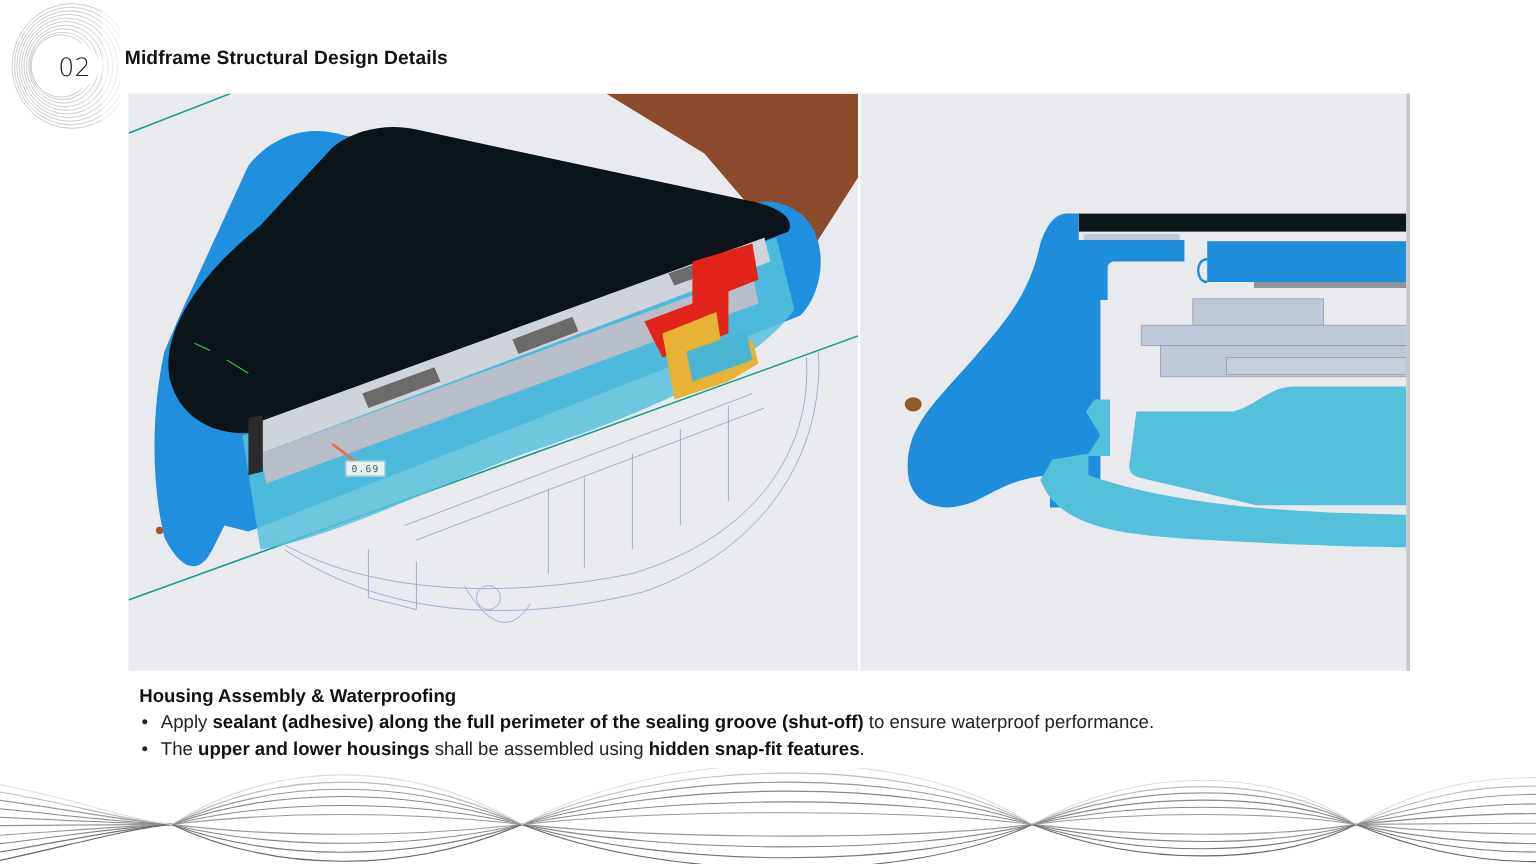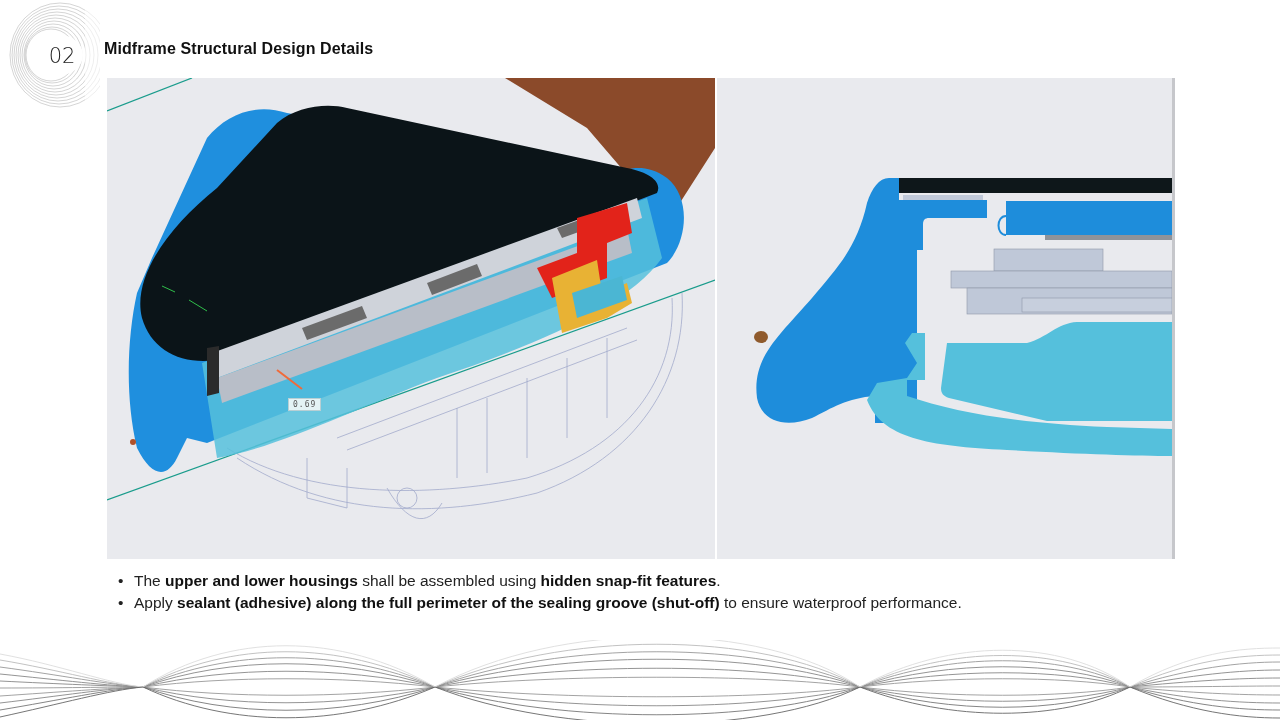--- a/index.html
+++ b/index.html
@@ -22,21 +22,21 @@
     position:absolute; left:104px; top:40px; font-size:16px; font-weight:bold;
     color:#111; letter-spacing:0.1px;
   }
   .panel {
     position:absolute; top:78px; height:481px; background:#e9eaee; overflow:hidden;
   }
   .panel-left { left:107px; width:608px; }
   .panel-right { left:717px; width:455px; border-right:3px solid #c6c7cb; }
   .panel svg { position:absolute; left:0; top:0; }
   .dim-label {
-    position:absolute; left:181px; top:320px; background:#e4f3f5; border:1px solid #b9cfd4;
+    position:absolute; left:181px; top:306px; background:#e4f3f5; border:1px solid #b9cfd4;
     font-family:"DejaVu Sans Mono", monospace; font-size:8px; color:#555;
     padding:1px 4px; letter-spacing:1px;
   }
   .notes { position:absolute; left:116px; top:570px; font-size:15.5px; line-height:22px; }
   .notes-heading { font-weight:bold; color:#111; }
   .bullet { position:relative; padding-left:18px; color:#222; }
   .bullet::before { content:"•"; position:absolute; left:2px; top:0; }
   .bullet b { font-weight:bold; color:#111; }
   .waves { position:absolute; left:0; top:640px; width:1280px; height:80px; }
 </style>
@@ -136,22 +136,23 @@
 
     <path d="M230,265 L310,265 C330,260 340,245 360,244 L455,244 L455,343 L330,343 L232,320 C226,318 224,315 224,310 Z" fill="#55c0dc"></path>
 
     <path d="M150,322 C165,360 210,368 290,372 C360,376 420,378 455,378 L455,351 L390,349 C300,345 240,335 190,318 L190,302 L208,302 L208,255 L195,255 L188,265 L200,285 L190,300 L160,305 Z" fill="#55c0dc"></path>
 
     <ellipse cx="44" cy="259" rx="7" ry="6" fill="#8f5a2c"></ellipse>
   </svg>
 </div>
 
 <div class="notes">
+  <div class="notes-heading">Housing Assembly &amp; Waterproofing</div>
+  <div class="bullet"><span>Apply </span><b>sealant (adhesive) along the full perimeter of the sealing groove (shut-off)</b><span> to ensure waterproof performance.</span></div>
   <div class="bullet"><span>The </span><b>upper and lower housings</b><span> shall be assembled using </span><b>hidden snap-fit features</b><span>.</span></div>
-  <div class="bullet"><span>Apply </span><b>sealant (adhesive) along the full perimeter of the sealing groove (shut-off)</b><span> to ensure waterproof performance.</span></div>
 </div>
 
 <svg class="waves" viewBox="0 0 1280 80">
   <g fill="none" stroke-width="0.9">
     <path d="M0,20 C60,30 110,45 143,47 C230,0 340,0 435,47 C560,-10 760,-10 860,47 C950,5 1060,5 1130,47 C1190,20 1240,15 1280,15" stroke="#bbb"></path>
     <path d="M0,27 C60,35 110,45 143,47 C230,8 340,8 435,47 C560,0 760,0 860,47 C950,12 1060,12 1130,47 C1190,28 1240,22 1280,22" stroke="#999"></path>
     <path d="M0,34 C60,40 110,46 143,47 C230,16 340,16 435,47 C560,10 760,10 860,47 C950,20 1060,20 1130,47 C1190,35 1240,30 1280,30" stroke="#888"></path>
     <path d="M0,41 C60,44 110,46 143,47 C230,26 340,26 435,47 C560,22 760,22 860,47 C950,28 1060,28 1130,47 C1190,41 1240,38 1280,38" stroke="#888"></path>
     <path d="M0,48 C60,48 110,47 143,47 C230,36 340,36 435,47 C560,34 760,34 860,47 C950,36 1060,36 1130,47 C1190,47 1240,46 1280,46" stroke="#999"></path>
     <path d="M0,56 C60,52 110,48 143,47 C230,58 340,58 435,47 C560,60 760,60 860,47 C950,58 1060,58 1130,47 C1190,53 1240,55 1280,55" stroke="#999"></path>

